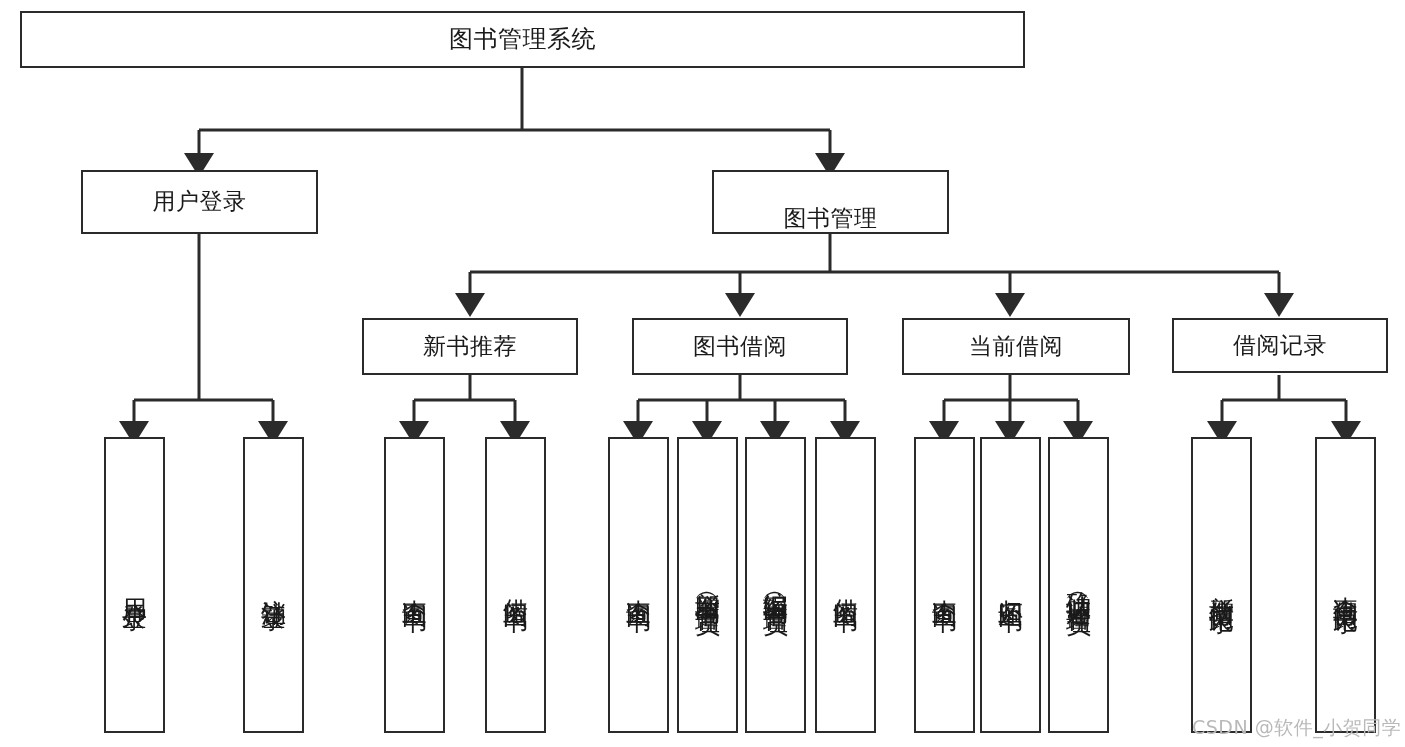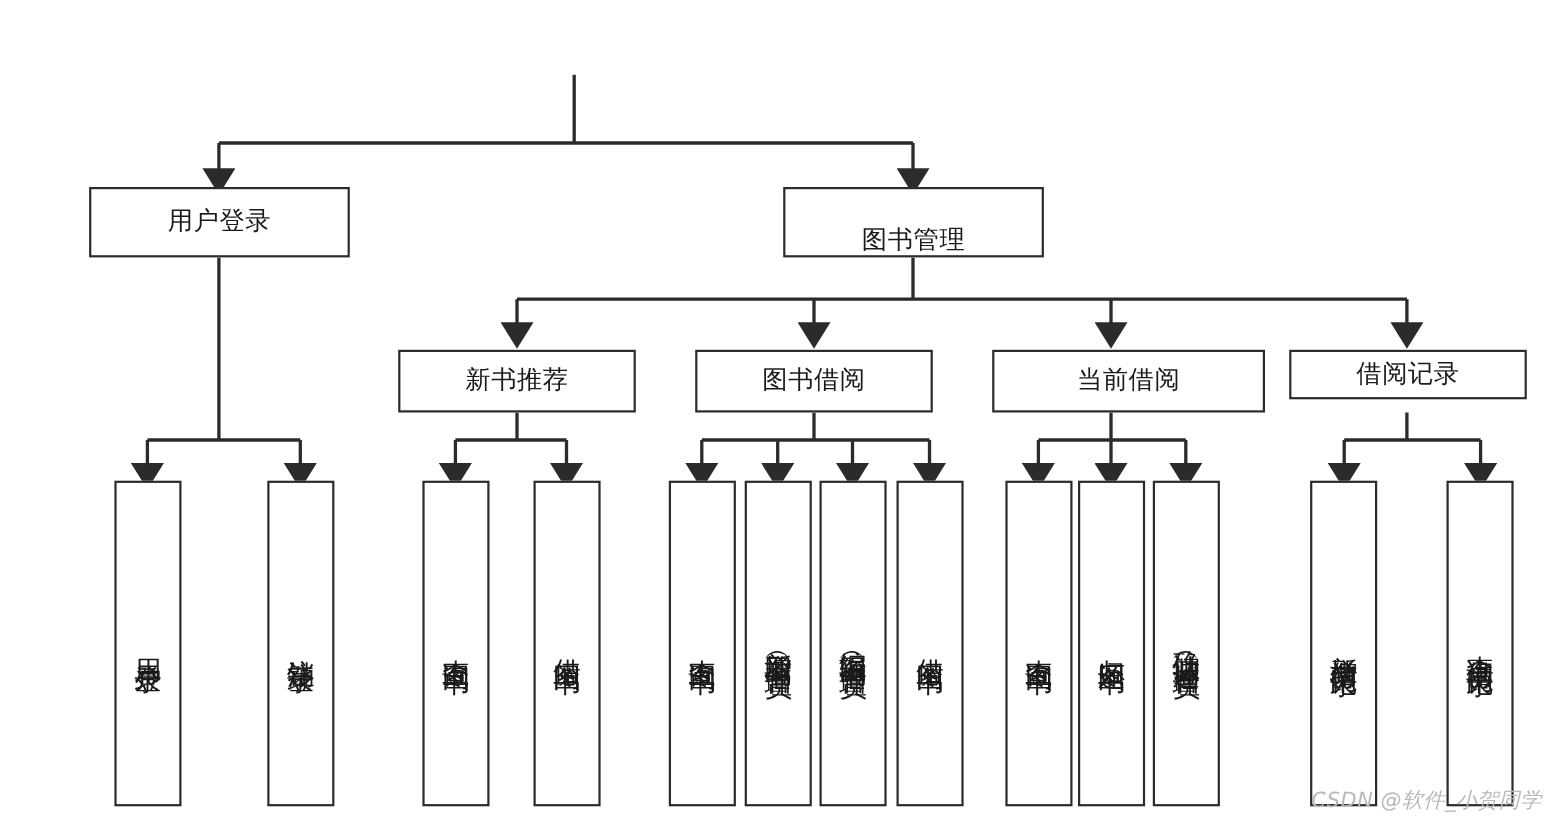--- a/index.html
+++ b/index.html
@@ -56,21 +56,20 @@
     white-space:nowrap;
   }
   .watermark{
     position:absolute;
     color:#b9b9b9;
     font-size:19px;
     letter-spacing:0.5px;
     z-index:3;
     white-space:nowrap;
     user-select:none;
-    font-style:italic;
   }
 </style>
 </head>
 <body>
 
 <div id="stage">
 
   <svg id="wires" viewBox="0 0 1405 747" xmlns="http://www.w3.org/2000/svg">
     <defs>
       <marker id="arw" markerWidth="9" markerHeight="10" refX="1" refY="5" orient="auto" markerUnits="strokeWidth">
@@ -114,38 +113,41 @@
       <path d="M1010,400 L1010,424" marker-end="url(#arw)"></path>
       <path d="M1078,400 L1078,424" marker-end="url(#arw)"></path>
 
       <path d="M1279,375 L1279,400"></path>
       <path d="M1222,400 L1346,400"></path>
       <path d="M1222,400 L1222,424" marker-end="url(#arw)"></path>
       <path d="M1346,400 L1346,424" marker-end="url(#arw)"></path>
     </g>
   </svg>
 
+  <div class="node horiz root" style="left:20px;top:11px;width:1005px;height:57px;">
+    <span class="lbl">图书管理系统</span>
+  </div>
 
   <div class="node horiz" style="left:81px;top:170px;width:237px;height:64px;">
     <span class="lbl">用户登录</span>
   </div>
   <div class="node horiz" style="left:712px;top:170px;width:237px;height:64px;align-items:flex-end;">
     <span class="lbl">图书管理</span>
   </div>
 
   <div class="node horiz" style="left:632px;top:318px;width:216px;height:57px;">
     <span class="lbl">图书借阅</span>
   </div>
   <div class="node horiz" style="left:362px;top:318px;width:216px;height:57px;">
     <span class="lbl">新书推荐</span>
   </div>
-  <div class="node horiz" style="left:902px;top:318px;width:248px;height:57px;">
+  <div class="node horiz" style="left:902px;top:318px;width:228px;height:57px;">
     <span class="lbl">当前借阅</span>
   </div>
-  <div class="node horiz" style="left:1172px;top:318px;width:216px;height:45px;">
+  <div class="node horiz" style="left:1172px;top:318px;width:216px;height:55px;">
     <span class="lbl">借阅记录</span>
   </div>
 
   <div class="node vert" style="left:104px;top:437px;width:61px;height:296px;">
     <span class="lbl">用户登录</span>
   </div>
   <div class="node vert" style="left:243px;top:437px;width:61px;height:296px;">
     <span class="lbl">注销登录</span>
   </div>
 

